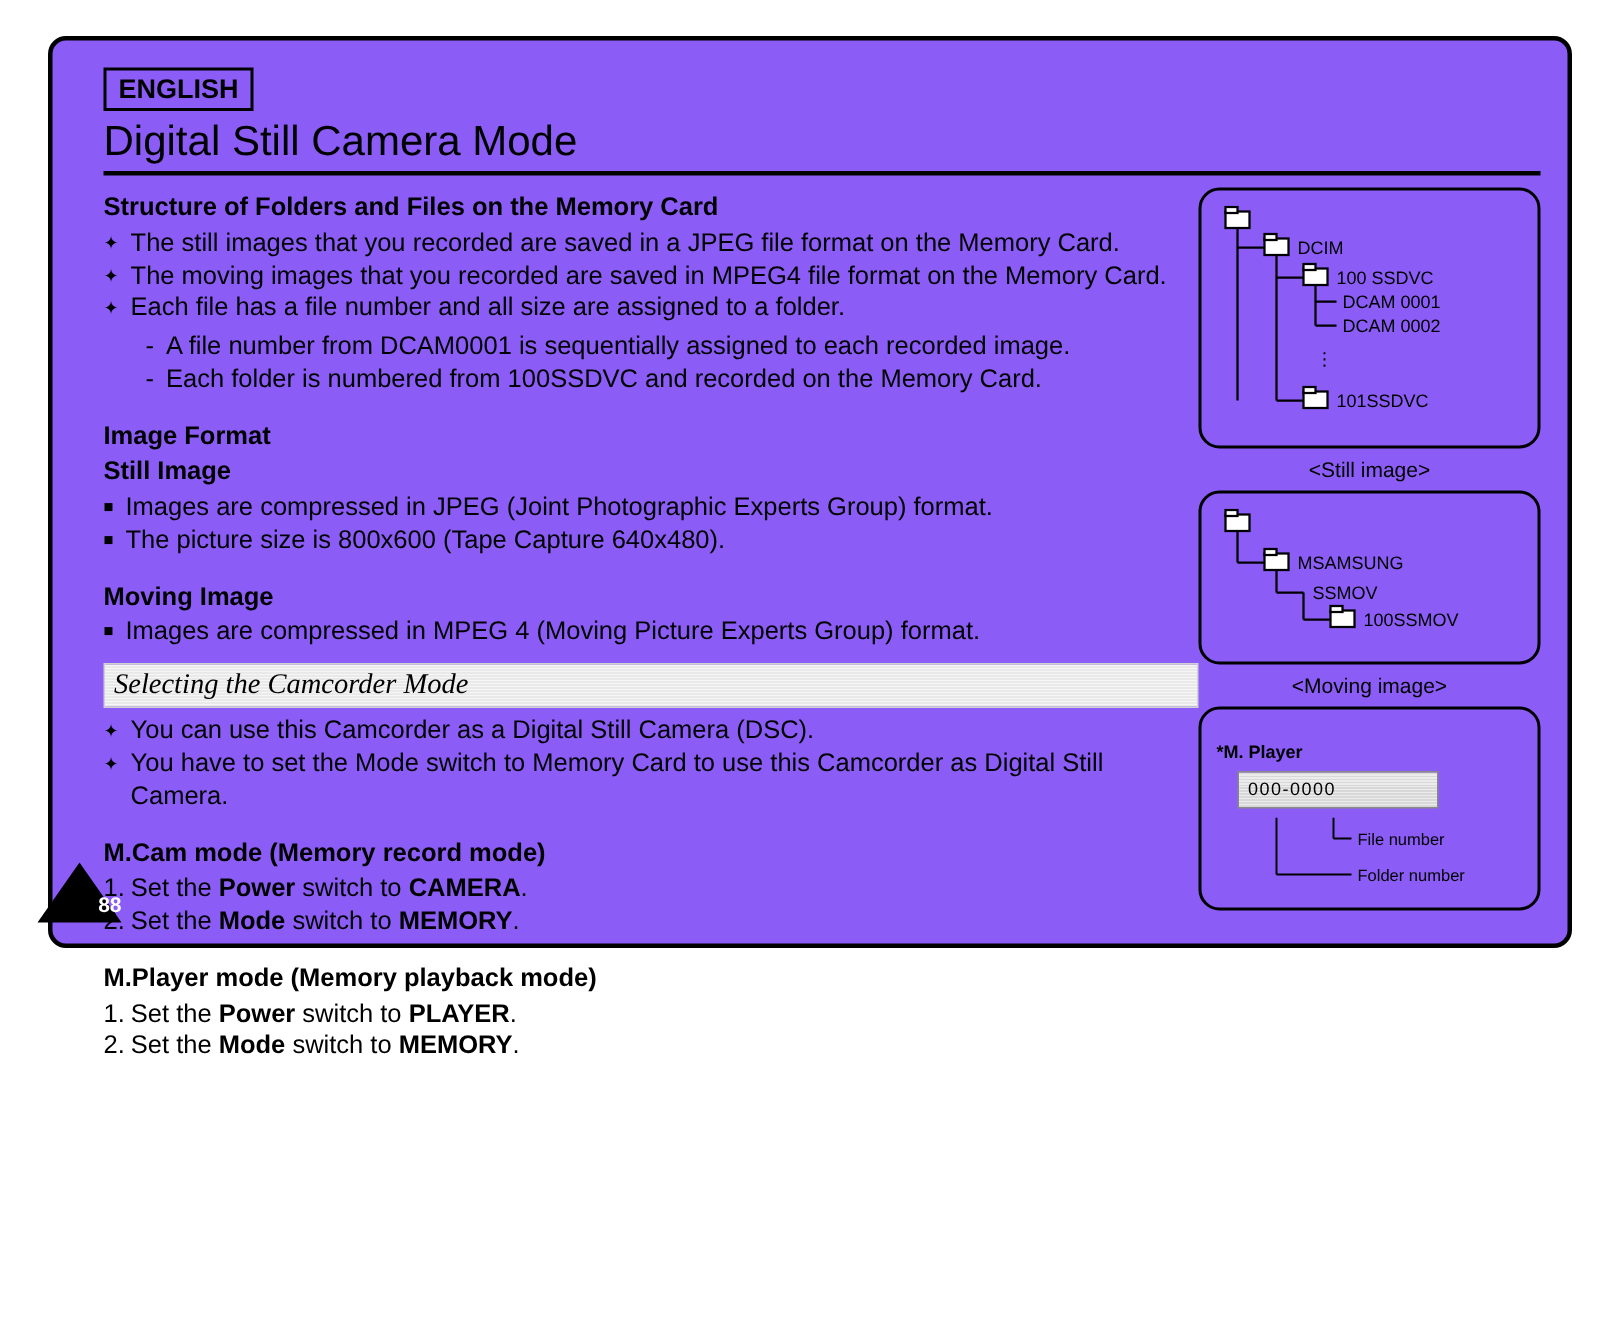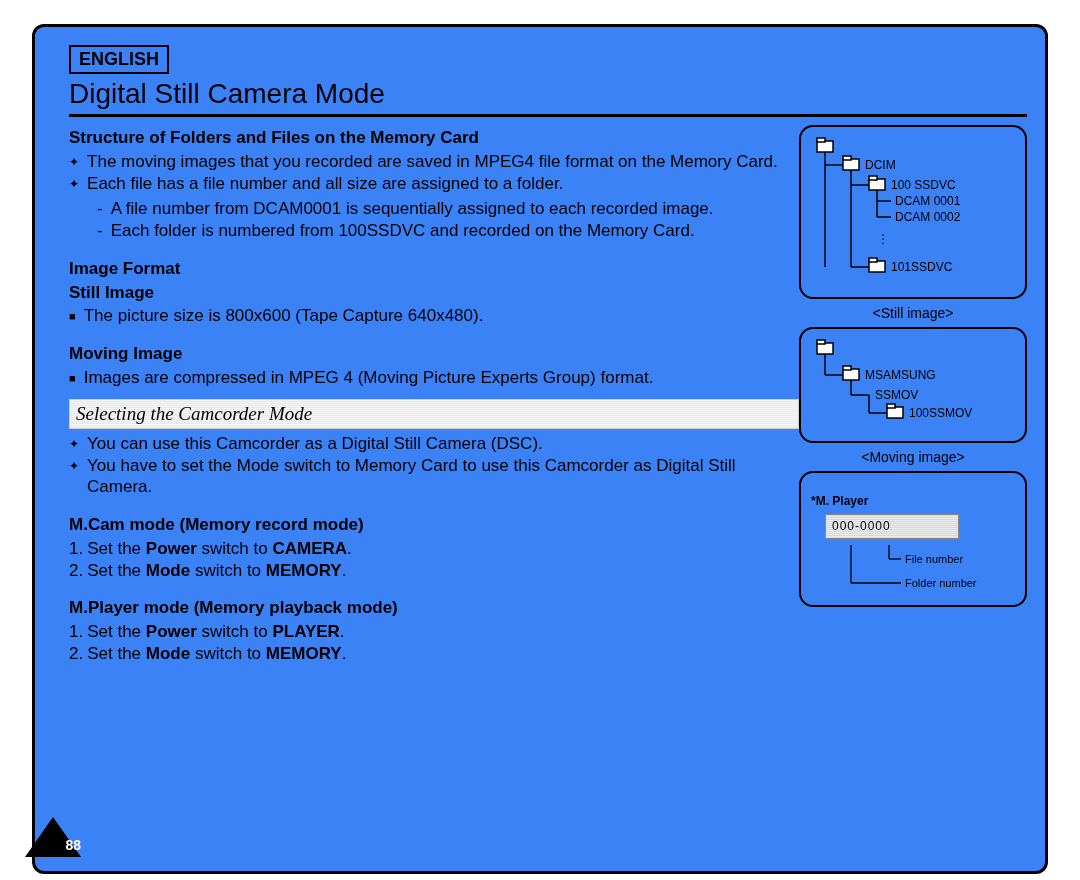--- a/index.html
+++ b/index.html
@@ -7,27 +7,27 @@
     padding: 0;
     background: #fff;
     width: 1080px;
     height: 880px;
     font-family: Arial, Helvetica, sans-serif;
     color: #000;
   }
   .page {
     position: relative;
     width: 1016px;
-    height: 850px;
+    height: 608px;
     margin: 24px auto 0 auto;
     border: 3px solid #000;
     border-radius: 12px;
     box-sizing: border-box;
     padding: 18px 18px 18px 34px;
-    background: #3b82f6;
+    background: #8b5cf6;
   }
   .lang-box {
     display: inline-block;
     border: 2px solid #000;
     font-weight: 700;
     font-size: 18px;
     padding: 2px 8px;
     margin-bottom: 4px;
   }
   .title {
@@ -146,39 +146,45 @@
 
   <div class="lang-box">ENGLISH</div>
   <div class="title">Digital Still Camera Mode</div>
 
   <div class="columns">
     <div class="left">
 
       <div class="subheading">Structure of Folders and Files on the Memory Card</div>
       <ul class="diamond-list">
         <li>
+            <span>The still images that you recorded are saved in a JPEG file format on the Memory Card.</span>
+          </li>
+        <li>
             <span>The moving images that you recorded are saved in MPEG4 file format on the Memory Card.</span>
           </li>
         <li>
             <span>Each file has a file number and all size are assigned to a folder.</span>
           </li>
       </ul>
       <ul class="dash-list">
         <li>
             <span>A file number from DCAM0001 is sequentially assigned to each recorded image.</span>
           </li>
         <li>
             <span>Each folder is numbered from 100SSDVC and recorded on the Memory Card.</span>
           </li>
       </ul>
 
       <div class="gap"></div>
       <div class="subheading">Image Format</div>
       <div class="subheading">Still Image</div>
       <ul class="square-list">
+        <li>
+            <span>Images are compressed in JPEG (Joint Photographic Experts Group) format.</span>
+          </li>
         <li>
             <span>The picture size is 800x600 (Tape Capture 640x480).</span>
           </li>
       </ul>
 
       <div class="gap"></div>
       <div class="subheading">Moving Image</div>
       <ul class="square-list">
         <li>
             <span>Images are compressed in MPEG 4 (Moving Picture Experts Group) format.</span>

